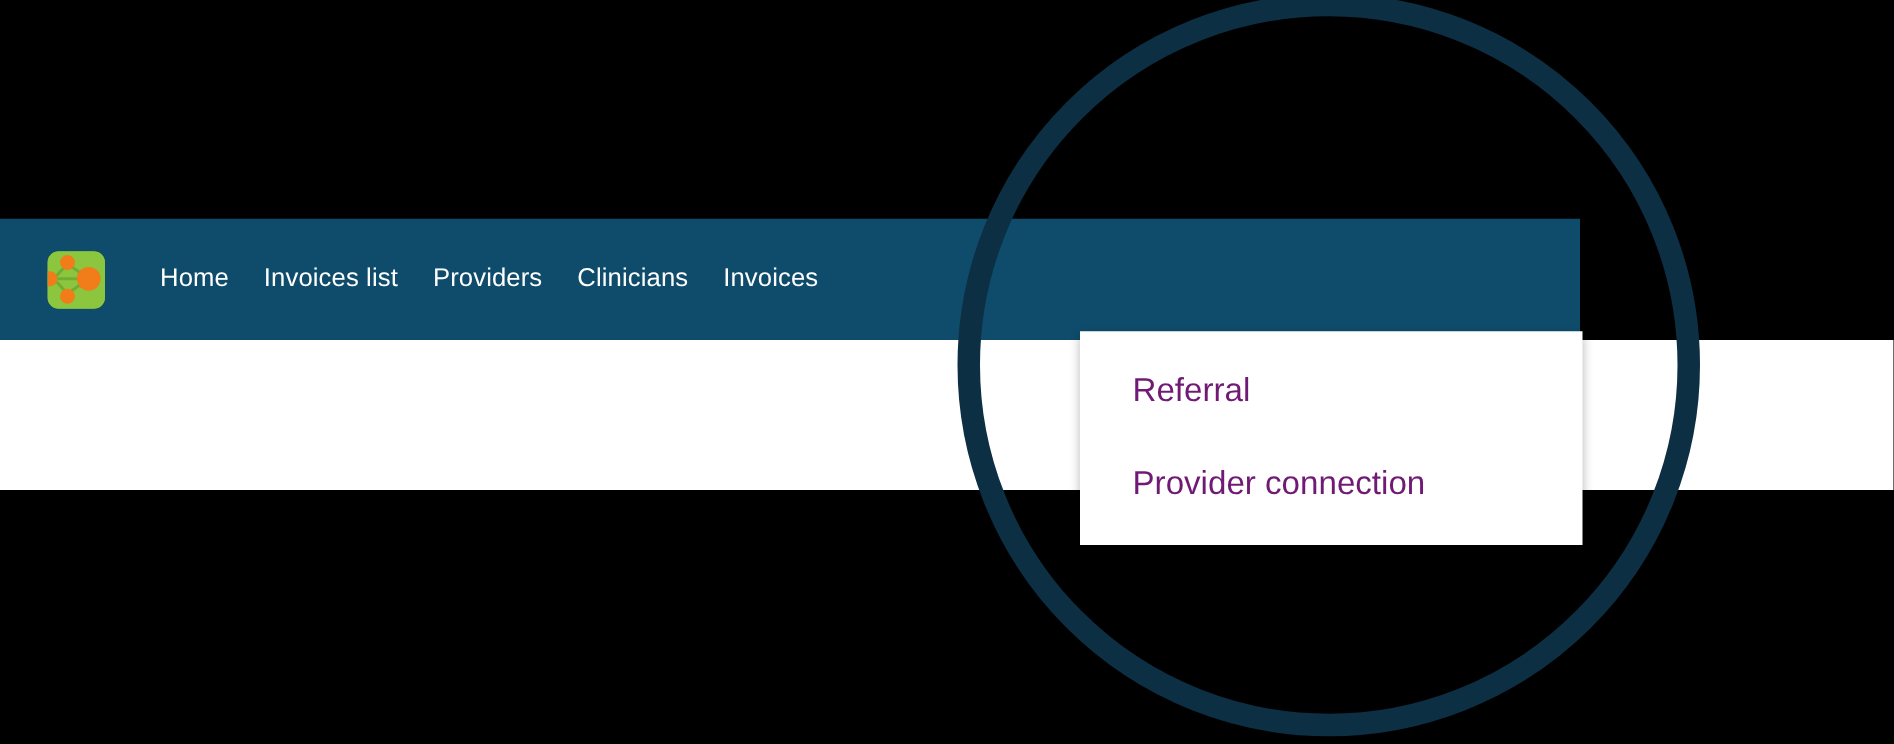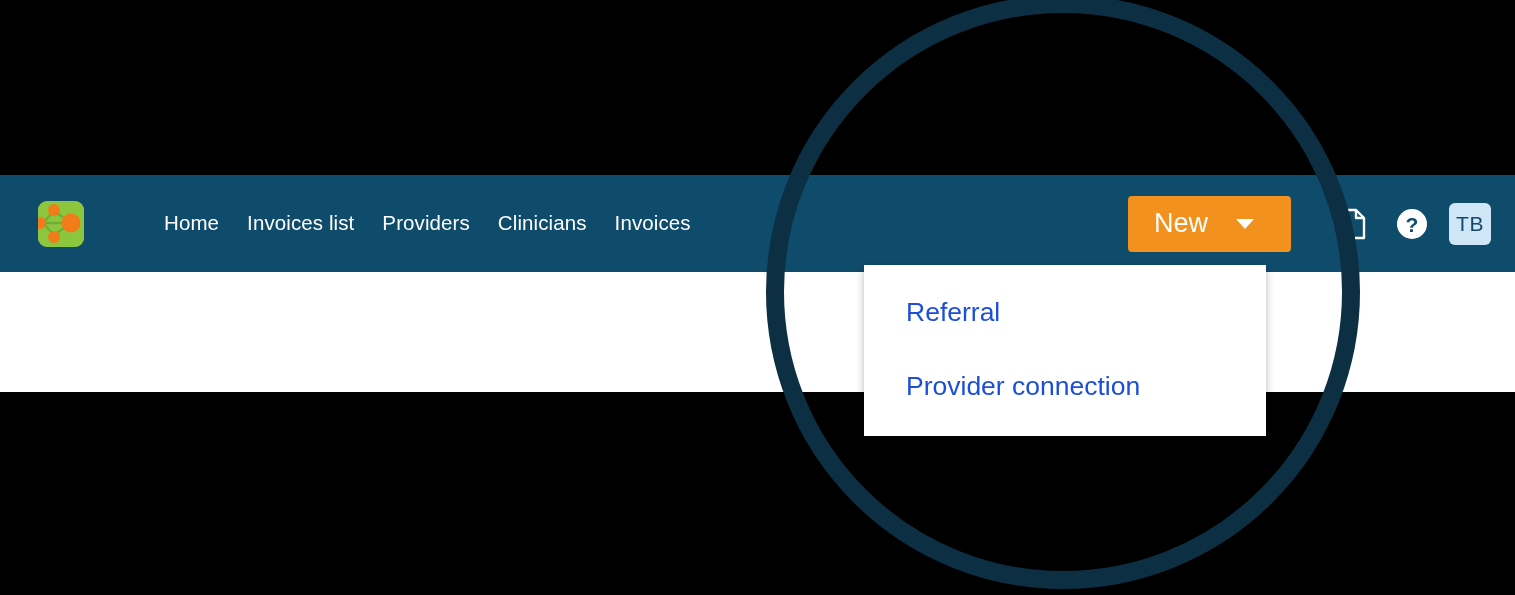--- a/index.html
+++ b/index.html
@@ -31,28 +31,27 @@
     width: 1515px;
     height: 120px;
     background: #ffffff;
   }
 
   
   .navbar {
     position: absolute;
     left: 0;
     top: 175px;
-    width: 1515px;
+    width: 1264px;
     height: 97px;
     background: #0f4c6b;
     display: flex;
     align-items: center;
     box-sizing: border-box;
     padding: 0 24px 0 38px;
-    gap: 36px;
   }
 
   .logo {
     position: relative;
     width: 46px;
     height: 46px;
     border-radius: 9px;
     background: #8cc63e;
     overflow: hidden;
     flex: 0 0 auto;
@@ -140,21 +139,21 @@
     left: 864px;
     top: 265px;
     width: 402px;
     background: #ffffff;
     box-shadow: 0 3px 8px rgba(0,0,0,0.28);
     padding: 16px 0 18px 0;
     box-sizing: border-box;
   }
   .dropdown-item {
     font-size: 26.5px;
-    color: #1d4ed8;
+    color: #701a75;
     padding: 16px 0 16px 42px;
     line-height: 1.15;
     white-space: nowrap;
     cursor: pointer;
   }
   .dropdown-item + .dropdown-item { padding-top: 28px; }
 
   
   .callout {
     position: absolute;
@@ -193,44 +192,20 @@
     <div class="nav-links">
       <a class="nav-link" href="#">Home</a>
       <a class="nav-link" href="#">Invoices list</a>
       <a class="nav-link" href="#">Providers</a>
       <a class="nav-link" href="#">Clinicians</a>
       <a class="nav-link" href="#">Invoices</a>
     </div>
 
     <div class="nav-spacer"></div>
 
-    <div class="nav-right">
-
-      <button class="btn-new">
-        <span>New</span>
-        <span class="caret"></span>
-      </button>
-
-      <span class="icon-btn icon-doc">
-        <svg width="28" height="32" viewBox="0 0 28 32" aria-hidden="true">
-          <path d="M2 2 H18 L26 10 V30 H2 Z" fill="none" stroke="#ffffff" stroke-width="2.4" stroke-linejoin="round"></path>
-          <path d="M18 2 V10 H26" fill="none" stroke="#ffffff" stroke-width="2.4" stroke-linejoin="round"></path>
-        </svg>
-      </span>
-
-      <span class="icon-btn icon-help">
-        <svg width="32" height="32" viewBox="0 0 32 32" aria-hidden="true">
-          <circle cx="16" cy="16" r="15" fill="#ffffff"></circle>
-          <text x="16" y="23.5" text-anchor="middle" font-family="Liberation Sans, sans-serif" font-size="21" font-weight="bold" fill="#0f4c6b">?</text>
-        </svg>
-      </span>
-
-      <span class="avatar">TB</span>
-
-    </div>
   </div>
 
   <div class="dropdown">
     <div class="dropdown-item">Referral</div>
     <div class="dropdown-item">Provider connection</div>
   </div>
 
   <svg class="callout" viewBox="0 0 1515 595">
     <circle cx="1063" cy="292" r="288" fill="none" stroke="#0d2f43" stroke-width="18"></circle>
   </svg>

